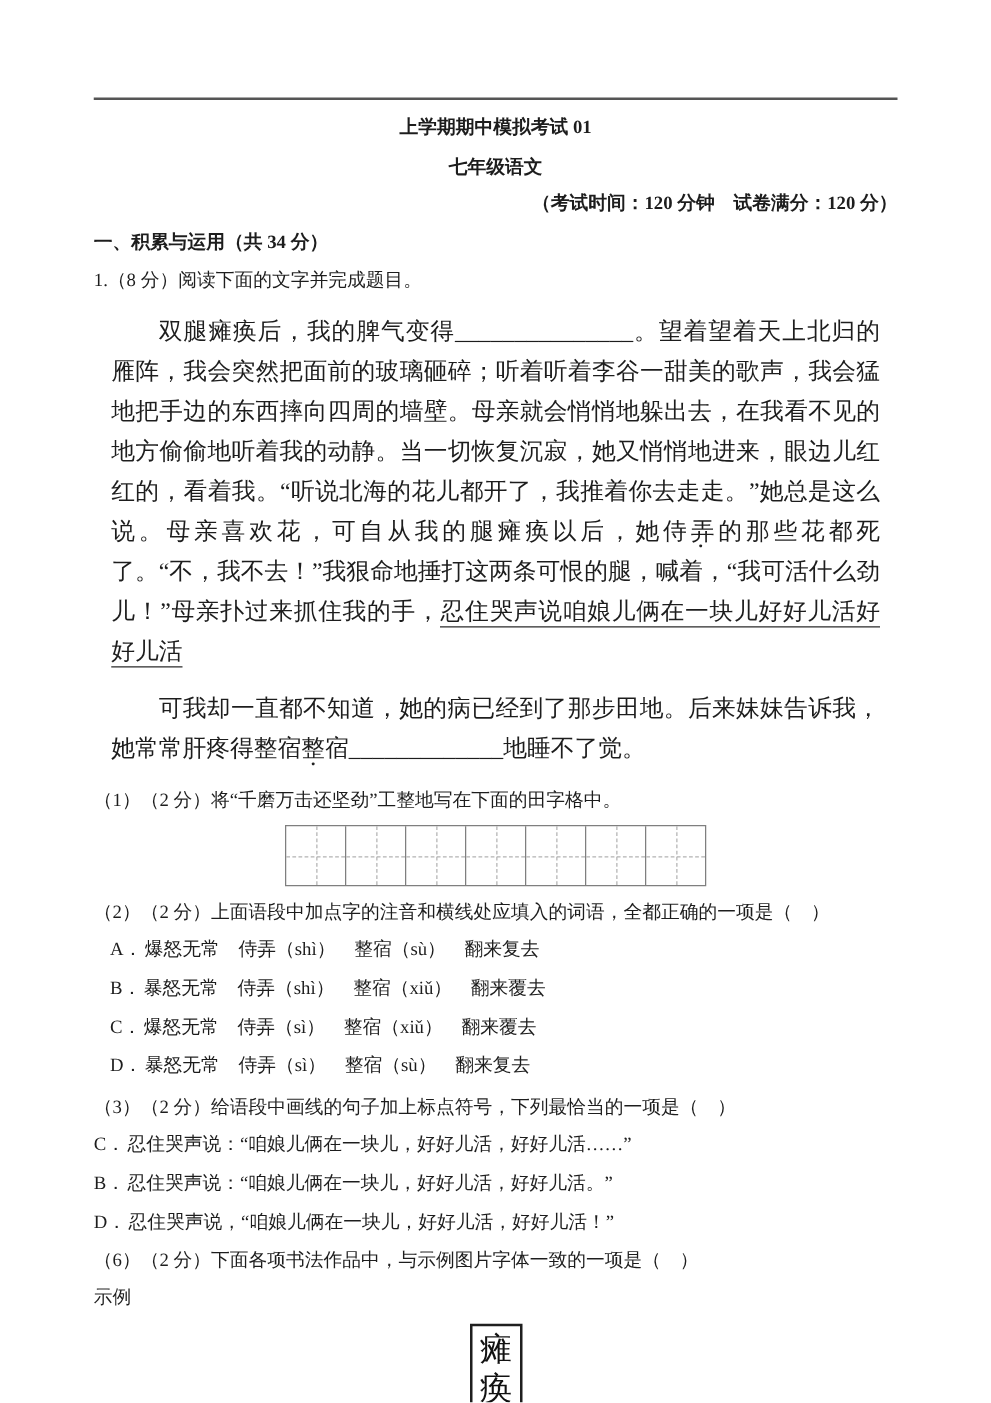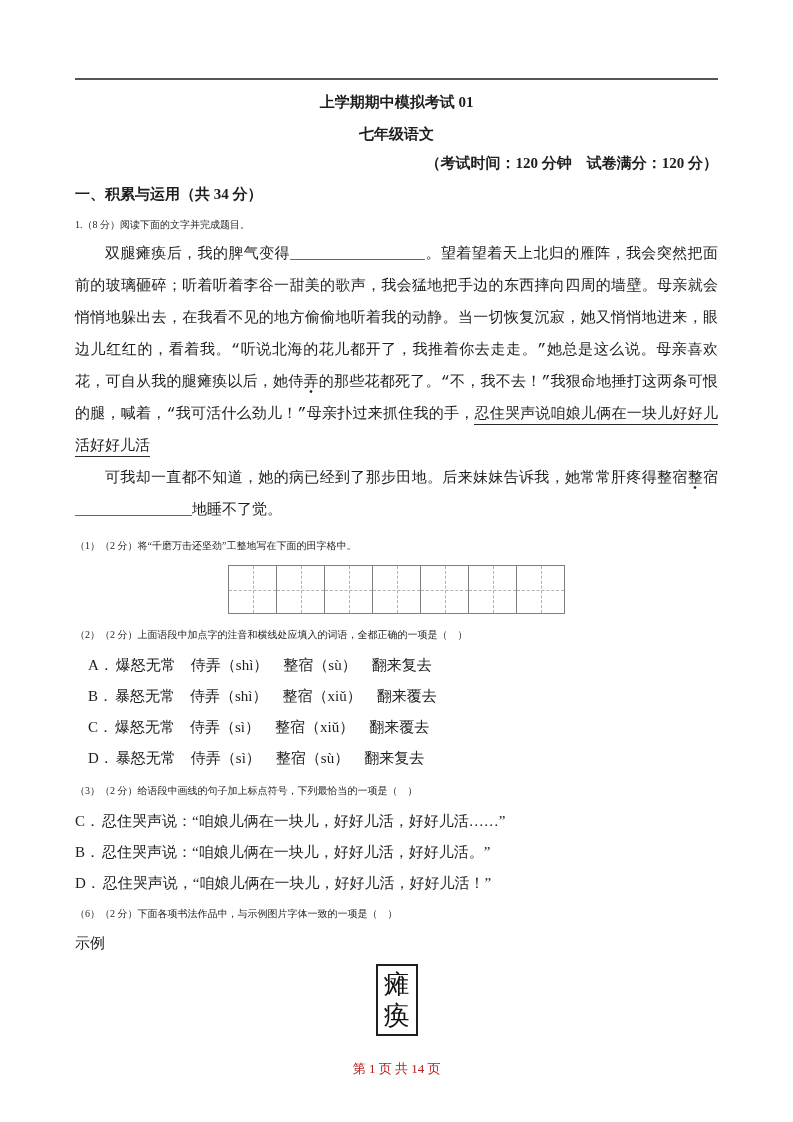--- a/index.html
+++ b/index.html
@@ -19,32 +19,31 @@
   .content { padding: 7px 75px; }
 
   .rule { margin-top: 71px; height: 2px; background: #555555; }
 
   .doc-title    { margin-top: 12px; text-align: center; font-weight: 700; font-size: 15px; line-height: 21px; }
   .doc-subtitle { margin-top: 11px; text-align: center; font-weight: 700; font-size: 15px; line-height: 21px; }
   .exam-info    { margin-top: 8px;  text-align: right; font-weight: 700; font-size: 15px; line-height: 21px; }
 
   .section-heading { margin-top: 9px; font-weight: 700; font-size: 15px; line-height: 22px; }
 
-  .stem { margin-top: 8px; font-size: 10px; line-height: 22px; }
+  .stem { margin-top: 8px; font-size: 15px; line-height: 22px; }
   .stem.q1 { margin-top: 9px; }
   .stem.gap { margin-top: 10px; }
 
   .passage { margin-top: 3px; }
   .passage .para {
-    margin: 0;
-    font-size: 15px;
+    margin: 14px;
+    font-size: 19px;
     line-height: 32px;
     text-align: justify;
     text-indent: 2em;
-    font-family: Liberation Mono, monospace;
   }
 
   .seg-normal, .seg-blank { }
   .seg-underline { border-bottom: 1px solid #2b2b2b; padding-bottom: 1px; }
   .seg-dot { position: relative; }
   .seg-dot::after {
     content: "\2022";
     position: absolute;
     left: 50%;
     transform: translateX(-50%);

